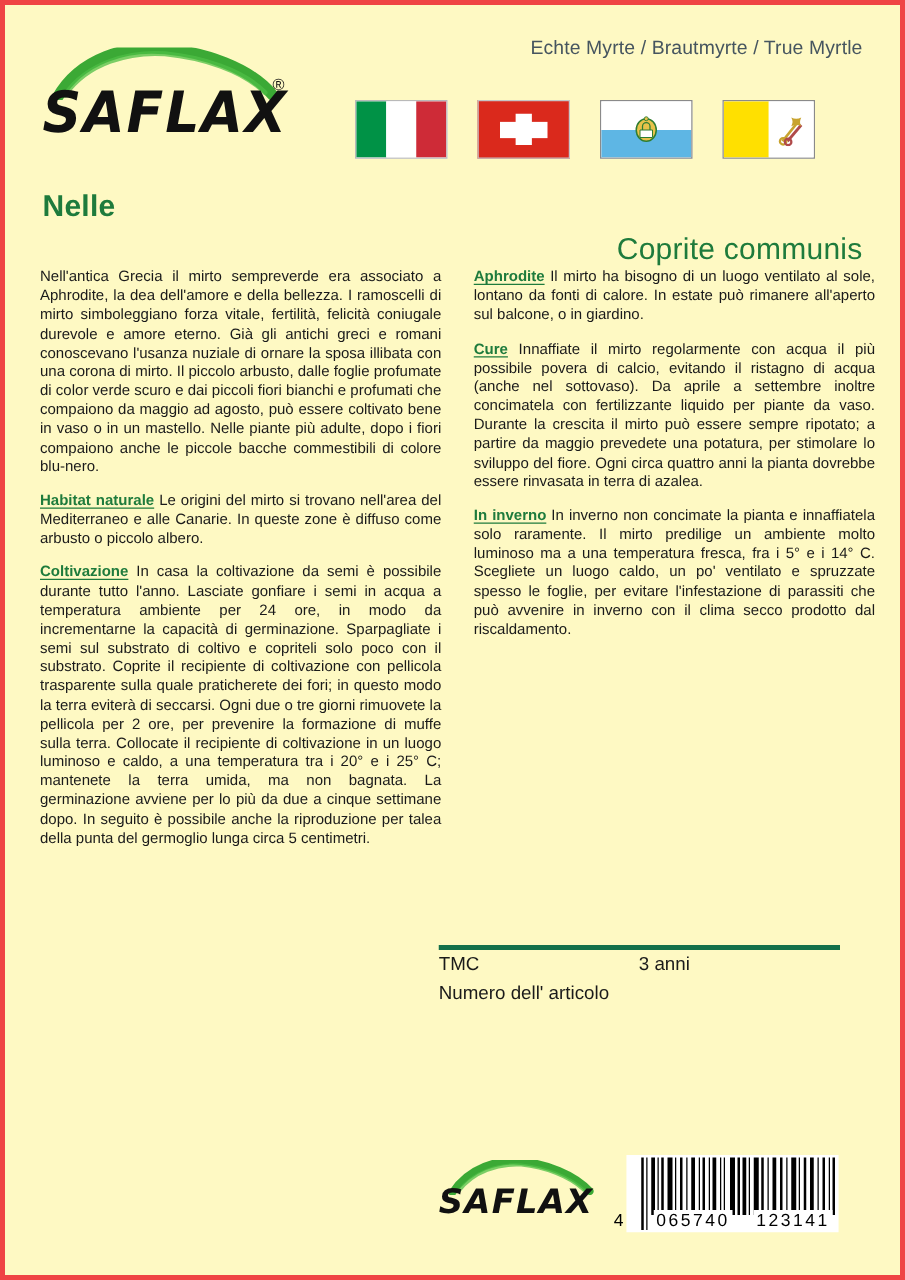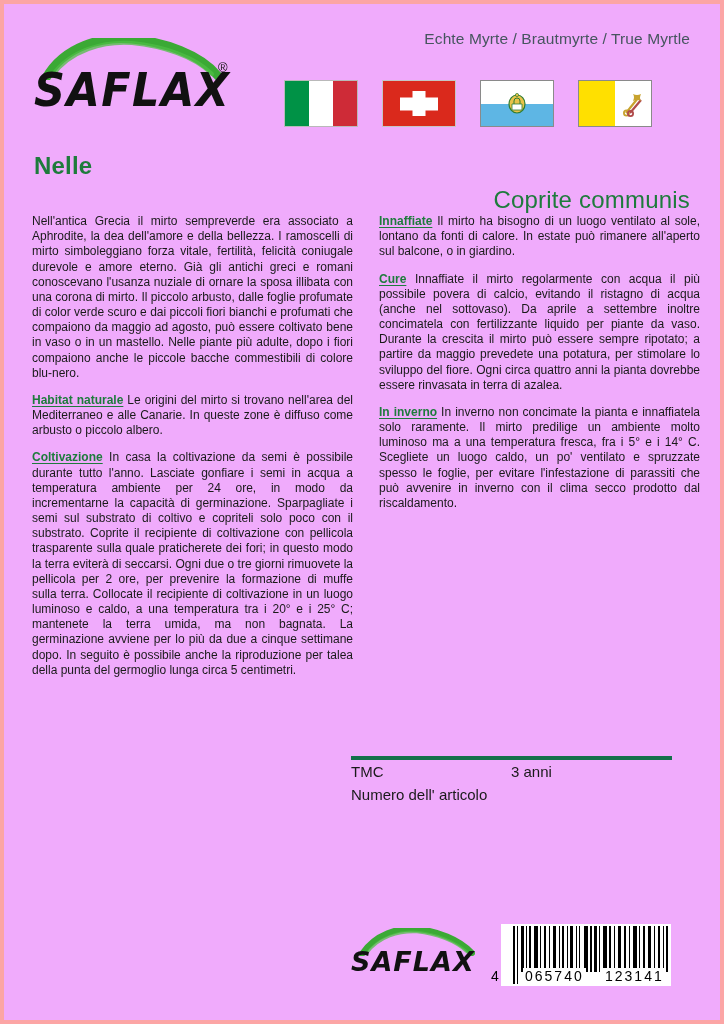--- a/index.html
+++ b/index.html
@@ -8,22 +8,22 @@
     background: #ffffff;
   }
   body {
     font-family: "Liberation Sans", sans-serif;
   }
   .packet {
     position: relative;
     width: 724px;
     height: 1024px;
     box-sizing: border-box;
-    background: #f0abfc;
-    border: 4px solid #fca5a5;
+    background: #fef9c3;
+    border: 4px solid #ef4444;
     overflow: hidden;
   }
   .inner {
     position: absolute;
     left: 0; top: 0; right: 0; bottom: 0;
     padding: 18px 28px 10px 28px;
     box-sizing: border-box;
   }
 
   
@@ -306,21 +306,21 @@
         <p>
           <span class="sec-head">Habitat naturale</span><span> Le origini del mirto si trovano nell'area del Mediterraneo e alle Canarie. In queste zone è diffuso come arbusto o piccolo albero.</span>
         </p>
         <p>
           <span class="sec-head">Coltivazione</span><span>  In casa la coltivazione da semi è possibile durante tutto l'anno. Lasciate gonfiare i semi in acqua a temperatura ambiente per 24 ore, in modo da incrementarne la capacità di germinazione. Sparpagliate i semi sul substrato di coltivo e copriteli solo poco con il substrato. Coprite il recipiente di coltivazione con pellicola trasparente sulla quale praticherete dei fori; in questo modo la terra eviterà di seccarsi. Ogni due o tre giorni rimuovete la pellicola per 2 ore, per prevenire la formazione di muffe sulla terra. Collocate il recipiente di coltivazione in un luogo luminoso e caldo, a una temperatura tra i 20° e i 25° C; mantenete la terra umida, ma non bagnata. La germinazione avviene per lo più da due a cinque settimane dopo. In seguito è possibile anche la riproduzione per talea della punta del germoglio lunga circa 5 centimetri.</span>
         </p>
       </div>
 
       <div class="col col-right">
         <p>
-          <span class="sec-head">Innaffiate</span><span> Il mirto ha bisogno di un luogo ventilato al sole, lontano da fonti di calore. In estate può rimanere all'aperto sul balcone, o in giardino.</span>
+          <span class="sec-head">Aphrodite</span><span> Il mirto ha bisogno di un luogo ventilato al sole, lontano da fonti di calore. In estate può rimanere all'aperto sul balcone, o in giardino.</span>
         </p>
         <p>
           <span class="sec-head">Cure</span><span> Innaffiate il mirto regolarmente con acqua il più possibile povera di calcio, evitando il ristagno di acqua (anche nel sottovaso). Da aprile a settembre inoltre concimatela con fertilizzante liquido per piante da vaso. Durante la crescita il mirto può essere sempre ripotato; a partire da maggio prevedete una potatura, per stimolare lo sviluppo del fiore. Ogni circa quattro anni la pianta dovrebbe essere rinvasata in terra di azalea.</span>
         </p>
         <p>
           <span class="sec-head">In inverno</span><span> In inverno non concimate la pianta e innaffiatela solo raramente. Il mirto predilige un ambiente molto luminoso ma a una temperatura fresca, fra i 5° e i 14° C. Scegliete un luogo caldo, un po' ventilato e spruzzate spesso le foglie, per evitare l'infestazione di parassiti che può avvenire in inverno con il clima secco prodotto dal riscaldamento.</span>
         </p>
       </div>
     </div>
 

